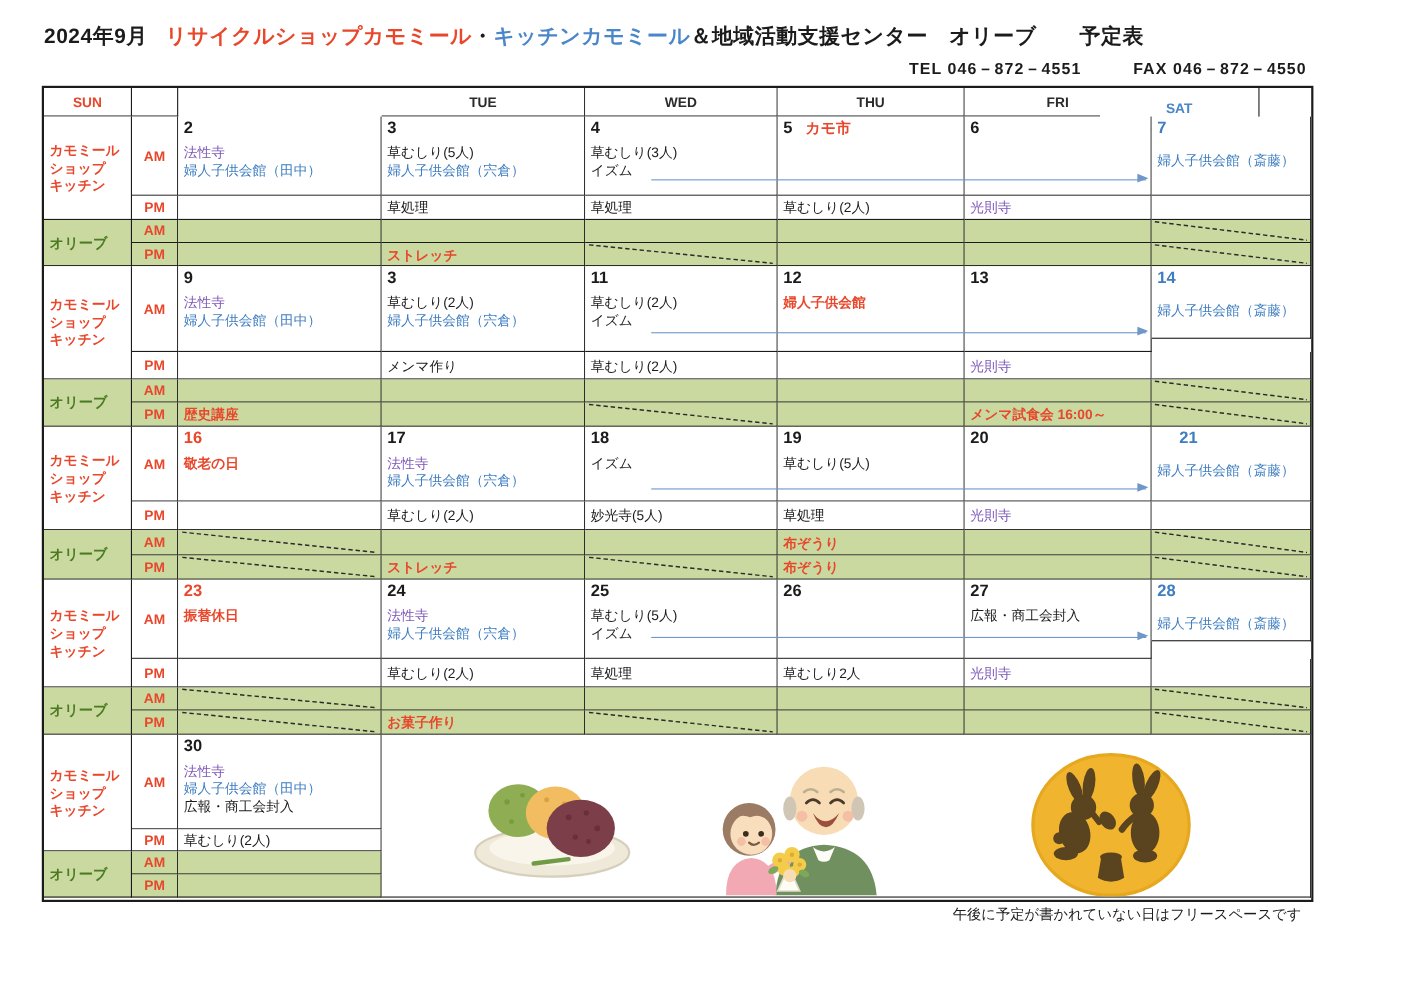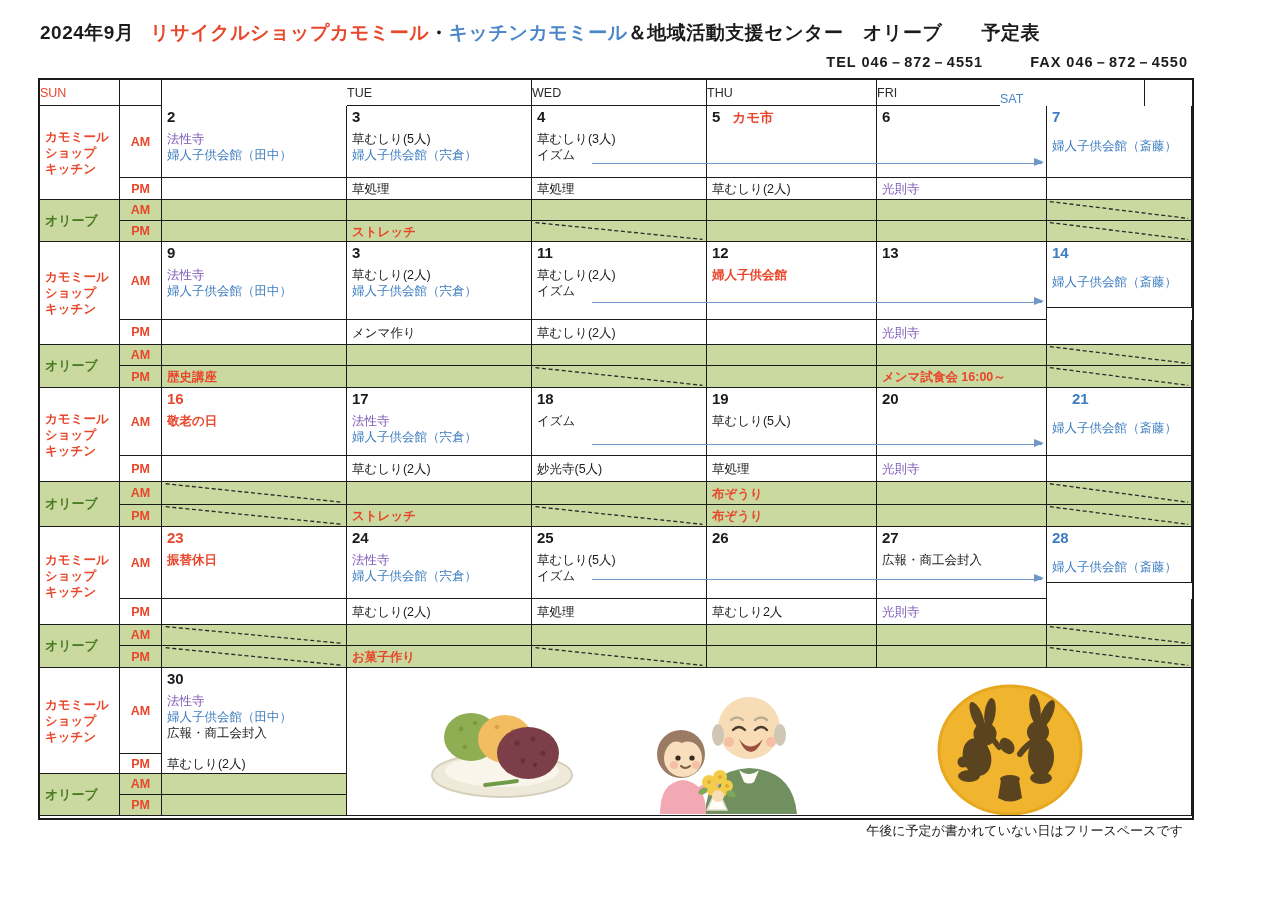--- a/index.html
+++ b/index.html
@@ -10,21 +10,21 @@
   }
   .title-row{position:absolute;left:40px;top:20px;font-size:19px;font-weight:bold;white-space:nowrap;letter-spacing:.5px;}
   .t-black{color:#1b1b1b;}
   .t-red{color:#e8472b;margin-left:16px;}
   .t-blue{color:#4a86c8;}
   .contact-row{position:absolute;top:53px;right:92px;font-size:14.5px;font-weight:bold;letter-spacing:1px;white-space:nowrap;}
   .contact-row span + span{margin-left:42px;}
   .table-wrap{position:absolute;left:38px;top:78px;width:1152px;height:738px;border:2px solid #1b1b1b;background:#fff;}
   .cell{position:absolute;box-sizing:border-box;border-right:1.4px solid #1b1b1b;border-bottom:1.4px solid #1b1b1b;background:#fff;overflow:hidden;}
   .cell.green{background:#c9d9a0;}
-  .hdr{display:flex;align-items:center;font-size:12.5px;font-weight:normal;color:#2b2b2b;}
+  .hdr{display:flex;align-items:center;justify-content:center;font-size:12.5px;font-weight:bold;color:#2b2b2b;}
   .sun-label{display:flex;flex-direction:column;justify-content:center;padding-left:5px;color:#e8472b;font-weight:bold;font-size:12.5px;line-height:16px;}
   .olive-label{display:flex;align-items:center;padding-left:5px;color:#4c7c21;font-weight:bold;font-size:13px;}
   .ampm{display:flex;align-items:center;justify-content:center;color:#e8472b;font-weight:bold;font-size:12.5px;}
   .datewrap{padding:1px 5px 0 5px;font-size:15px;line-height:19px;font-weight:bold;}
   .inline-ev{margin-left:12px;font-size:13.5px;font-weight:bold;}
   .entries{margin-top:5px;}
   .entries.satgap{margin-top:12px;}
   .entry{padding:0 5px;font-size:12.5px;line-height:16px;white-space:nowrap;}
   .entry.bold{font-weight:bold;}
   .pmtext{padding:1px 5px;font-size:12.5px;display:flex;align-items:center;height:100%;white-space:nowrap;}
@@ -479,21 +479,21 @@
     </div>
     <div class="cell ampm " style="left: 80px; top: 674px; width: 42px; height: 20px;">
       <span>PM</span>
     </div>
     <div class="cell ampm green" style="left: 80px; top: 694px; width: 42px; height: 21px;">
       <span>AM</span>
     </div>
     <div class="cell ampm green" style="left: 80px; top: 715px; width: 42px; height: 21px;">
       <span>PM</span>
     </div>
-    <div class="cell" style="left: 122px; top: 588px; width: 185px; height: 106px;">
+    <div class="cell" style="left: 122px; top: 588px; width: 185px; height: 86px;">
       <div class="datewrap"><span style="color: rgb(27, 27, 27);">30</span></div>
       <div class="entries">
         <div class="entry" style="color: rgb(126, 87, 184);">法性寺</div>
         <div class="entry" style="color: rgb(61, 125, 192);">婦人子供会館（田中）</div>
         <div class="entry" style="color: rgb(27, 27, 27);">広報・商工会封入</div>
       </div>
     </div>
     <div class="cell" style="left: 122px; top: 674px; width: 185px; height: 20px;">
       <div class="pmtext" style="color: rgb(27, 27, 27);">草むしり(2人)</div>
     </div>

